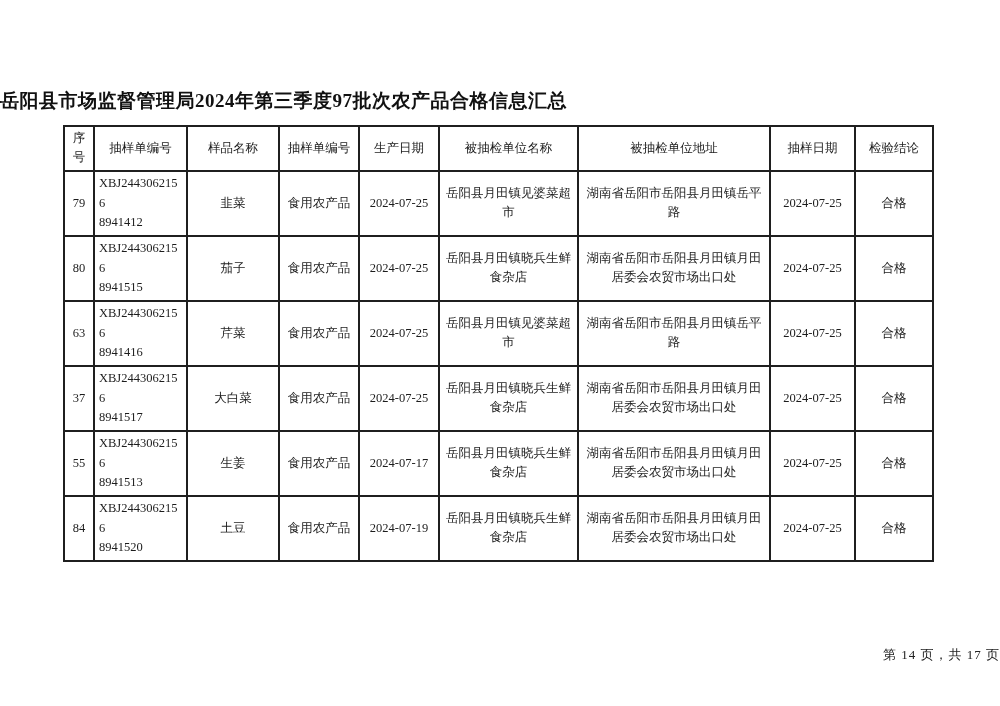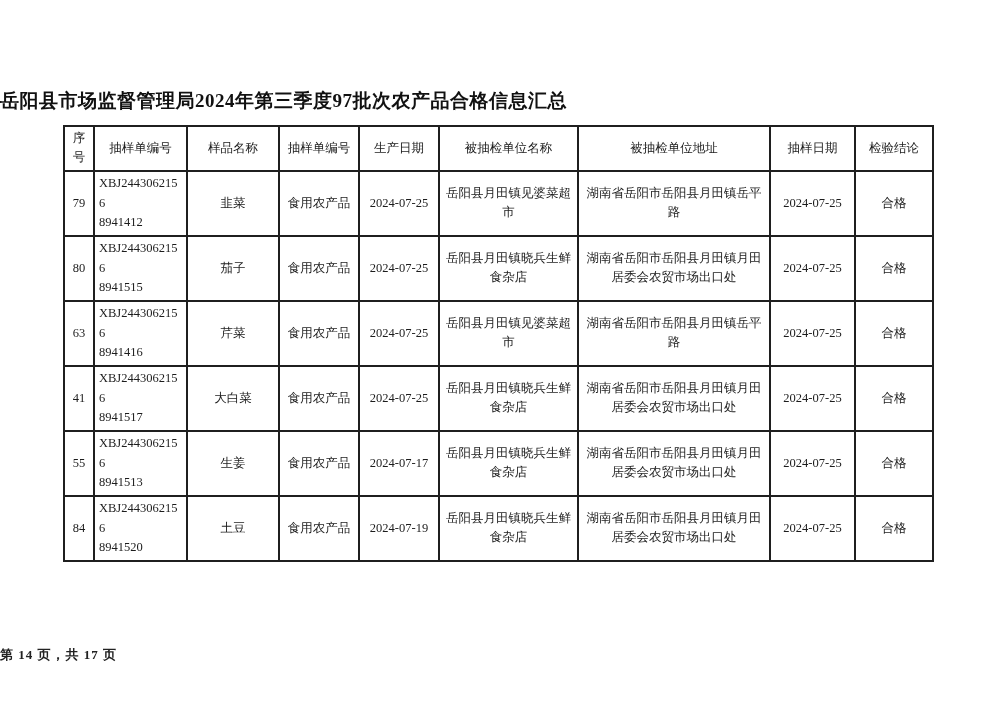--- a/index.html
+++ b/index.html
@@ -60,25 +60,24 @@
   .col-prod   { width: 80px;  }
   .col-unit   { width: 139px; }
   .col-addr   { width: 192px; }
   .col-date   { width: 85px;  }
   .col-result { width: 78px;  }
   .page-footer {
     position: absolute;
     top: 646px;
     left: 0;
     width: 100%;
-    text-align: left;
+    text-align: right;
     font-size: 13px;
     color: #222;
     letter-spacing: 1px;
-    font-weight: bold;
   }
 </style>
 </head>
 <body>
 
 <div class="doc-title">岳阳县市场监督管理局2024年第三季度97批次农产品合格信息汇总</div>
 
 <table class="report">
   <colgroup>
     <col class="col-no">
@@ -135,21 +134,21 @@
 8941416</td>
         <td>芹菜</td>
         <td>食用农产品</td>
         <td>2024-07-25</td>
         <td>岳阳县月田镇见婆菜超市</td>
         <td>湖南省岳阳市岳阳县月田镇岳平路</td>
         <td>2024-07-25</td>
         <td>合格</td>
       </tr>
       <tr>
-        <td>41</td>
+        <td>37</td>
         <td>XBJ2443062156
 8941517</td>
         <td>大白菜</td>
         <td>食用农产品</td>
         <td>2024-07-25</td>
         <td>岳阳县月田镇晓兵生鲜食杂店</td>
         <td>湖南省岳阳市岳阳县月田镇月田居委会农贸市场出口处</td>
         <td>2024-07-25</td>
         <td>合格</td>
       </tr>

